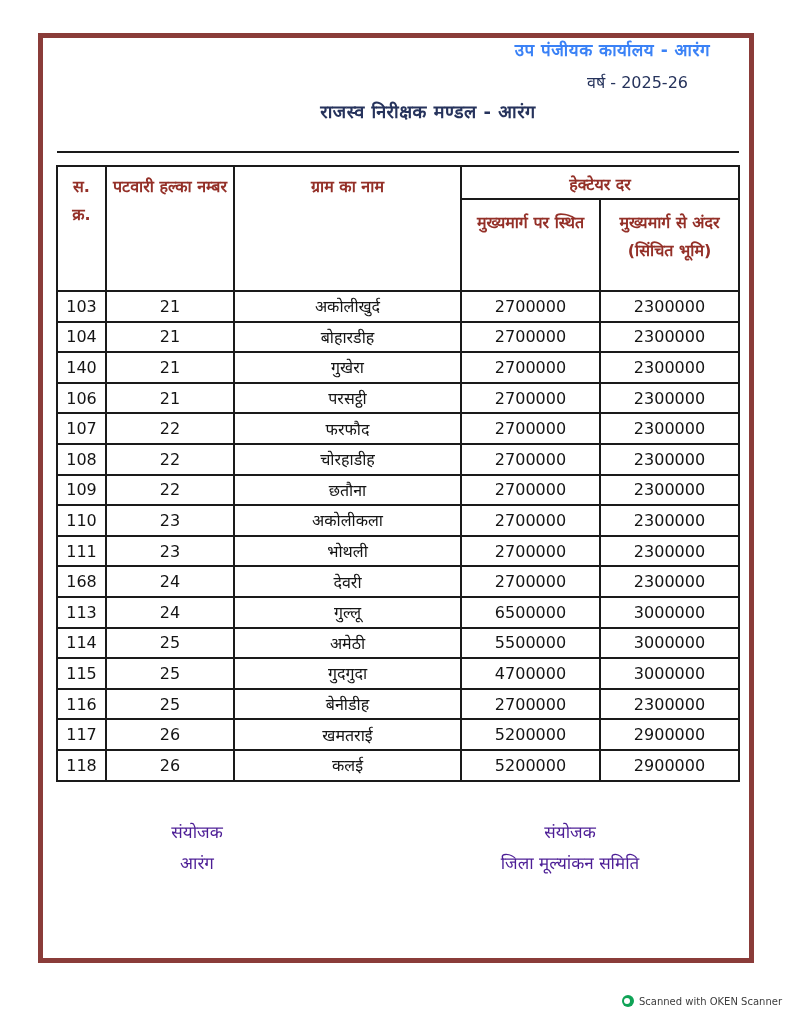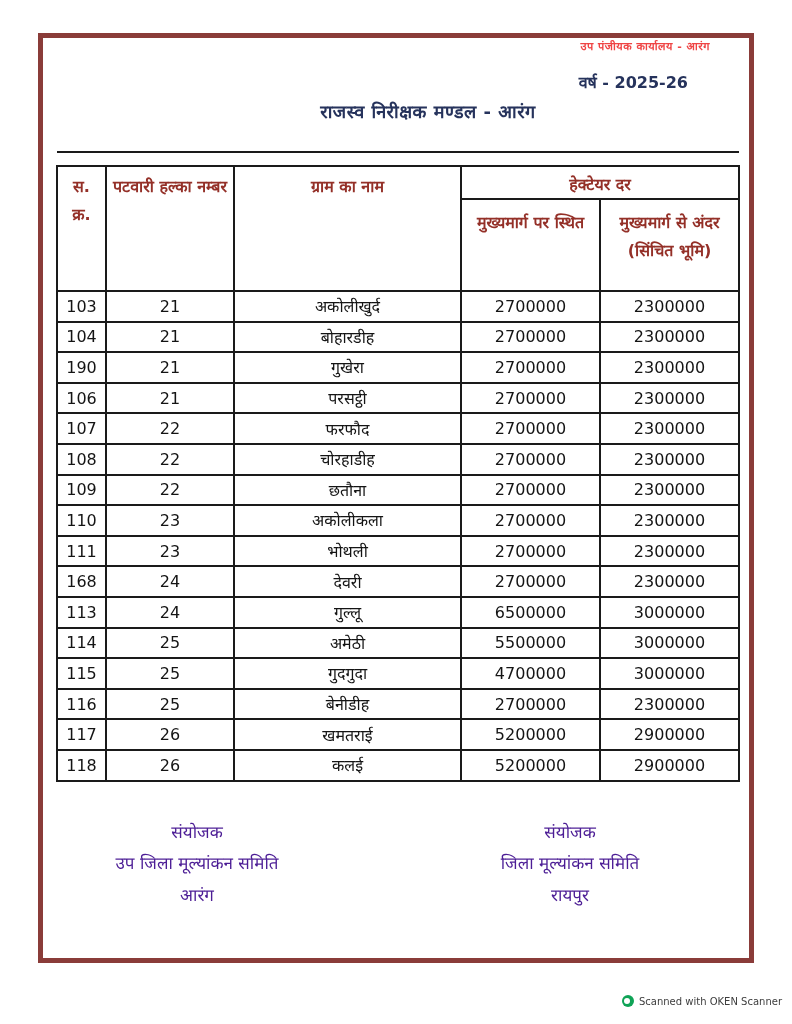--- a/index.html
+++ b/index.html
@@ -16,28 +16,28 @@
   .frame {
     position: absolute;
     left: 38px; top: 33px;
     width: 716px; height: 930px;
     border: 5px solid #8a3c39;
     background: #ffffff;
   }
   .hdr-office {
     position: absolute;
     top: 38px; right: 82px;
-    font-size: 11px; font-weight: bold;
-    color: #ef4444;
+    font-size: 17px; font-weight: bold;
+    color: #3b82f6;
     letter-spacing: 0.5px;
   }
   .hdr-year {
     position: absolute;
     top: 71px; right: 104px;
-    font-size: 16px; font-weight: bold;
+    font-size: 16px; font-weight: normal;
     color: #26335c;
   }
   .doc-title {
     position: absolute;
     top: 99px; left: 0;
     width: 792px;
     text-align: center;
     font-size: 18px; font-weight: bold;
     color: #26335c;
     letter-spacing: 0.5px;
@@ -155,21 +155,21 @@
           <td class="num">2300000</td>
         </tr>
         <tr>
           <td class="num">104</td>
           <td class="num">21</td>
           <td>बोहारडीह</td>
           <td class="num">2700000</td>
           <td class="num">2300000</td>
         </tr>
         <tr>
-          <td class="num">190</td>
+          <td class="num">140</td>
           <td class="num">21</td>
           <td>गुखेरा</td>
           <td class="num">2700000</td>
           <td class="num">2300000</td>
         </tr>
         <tr>
           <td class="num">106</td>
           <td class="num">21</td>
           <td>परसट्ठी</td>
           <td class="num">2700000</td>
@@ -257,28 +257,26 @@
           <td class="num">26</td>
           <td>कलई</td>
           <td class="num">5200000</td>
           <td class="num">2900000</td>
         </tr>
       </tbody>
   </table>
 
   <div class="sig-block sig-left">
     <div>संयोजक</div>
-    <div>उप जिला मूल्यांकन समिति</div>
     <div>आरंग</div>
   </div>
 
   <div class="sig-block sig-right">
     <div>संयोजक</div>
     <div>जिला मूल्यांकन समिति</div>
-    <div>रायपुर</div>
   </div>
 
 
   <div class="scan-credit">
     <span class="oken-icon"></span>
     <span>Scanned with OKEN Scanner</span>
   </div>
 
 </div>
 

